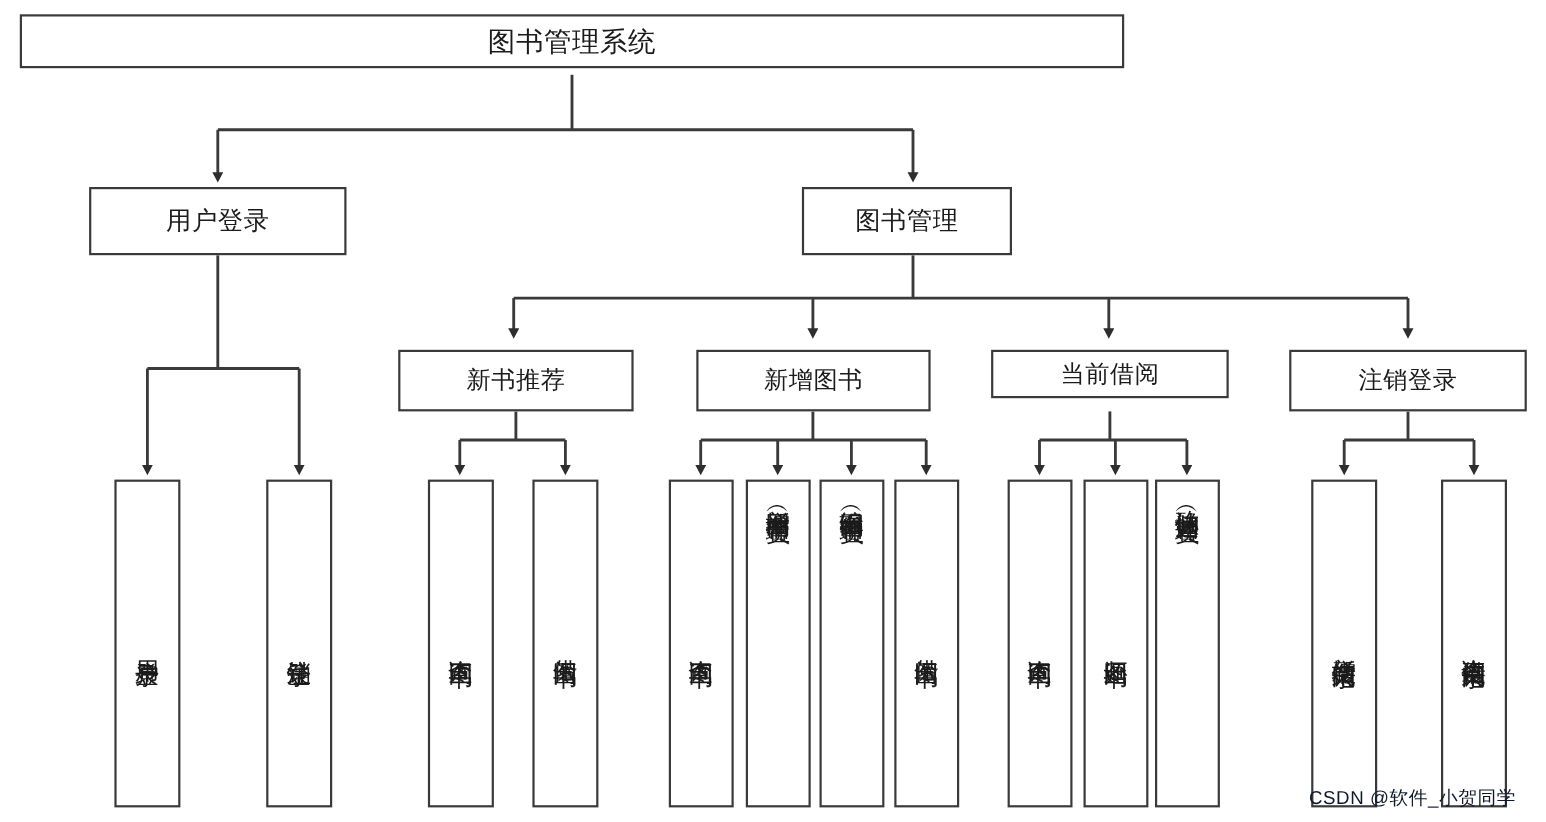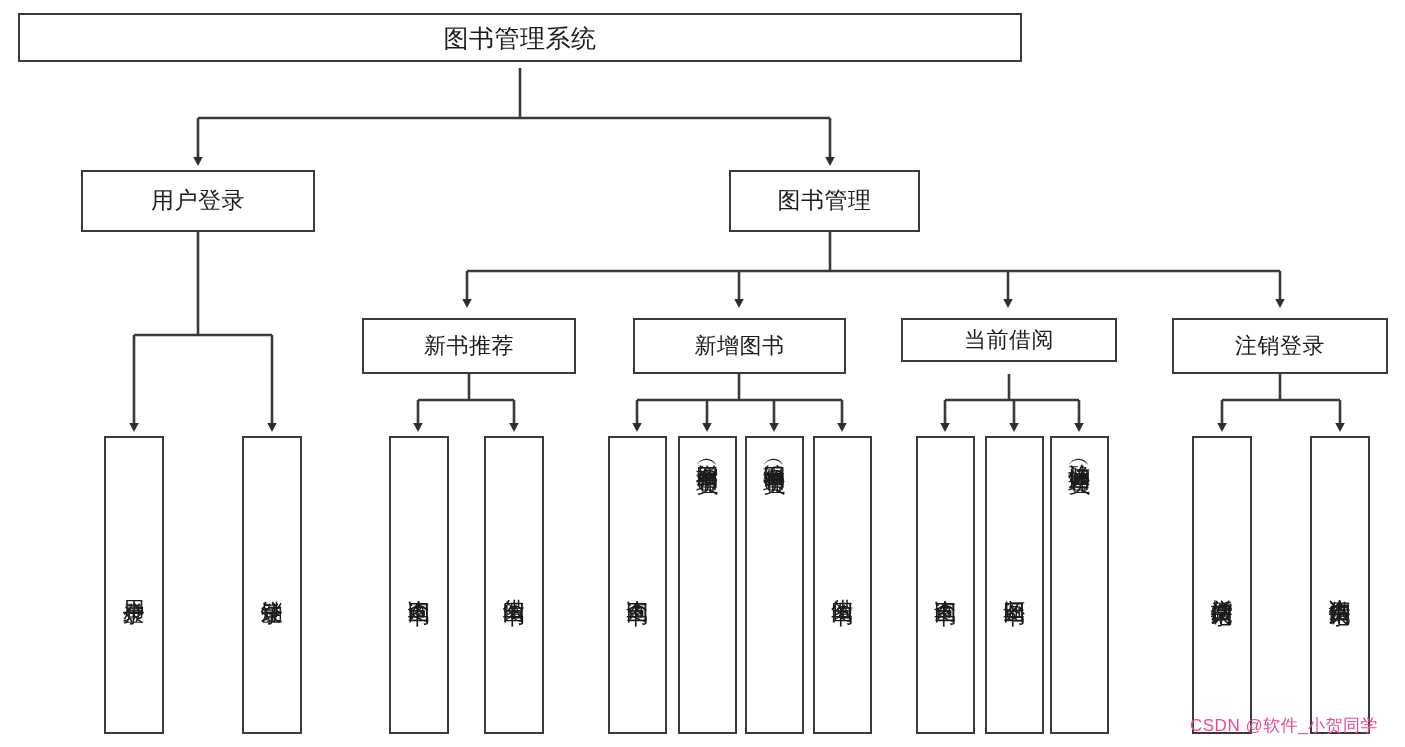--- a/index.html
+++ b/index.html
@@ -13,21 +13,21 @@
   .node .lbl{color:#1b1b1b;line-height:1.12;text-align:center;
              white-space:nowrap;letter-spacing:.5px;}
   .lvl0 .lbl{font-size:25px;}
   .lvl1 .lbl{font-size:23px;}
   .lvl2 .lbl{font-size:22px;}
   .leaf .lbl{font-size:22px;writing-mode:vertical-rl;text-orientation:upright;
              line-height:1.06;letter-spacing:1.5px;}
   .leaf{align-items:flex-start;padding-top:8px;}
   .leaf.center{align-items:center;padding-top:0;}
   #watermark{position:absolute;left:1190px;top:714px;font-size:17px;
-             color:#ec4899;white-space:nowrap;letter-spacing:.5px;}
+             color:#0f172a;white-space:nowrap;letter-spacing:.5px;}
 </style>
 </head>
 <body>
 
 <div id="stage">
 
   <svg class="wires" viewBox="0 0 1405 747">
     <defs>
       <marker id="arw" markerWidth="11" markerHeight="11" refX="1.5" refY="5" orient="auto" markerUnits="userSpaceOnUse">
         <path d="M0,0 L9.5,5 L0,10 z" fill="#2e2e2e"></path>

